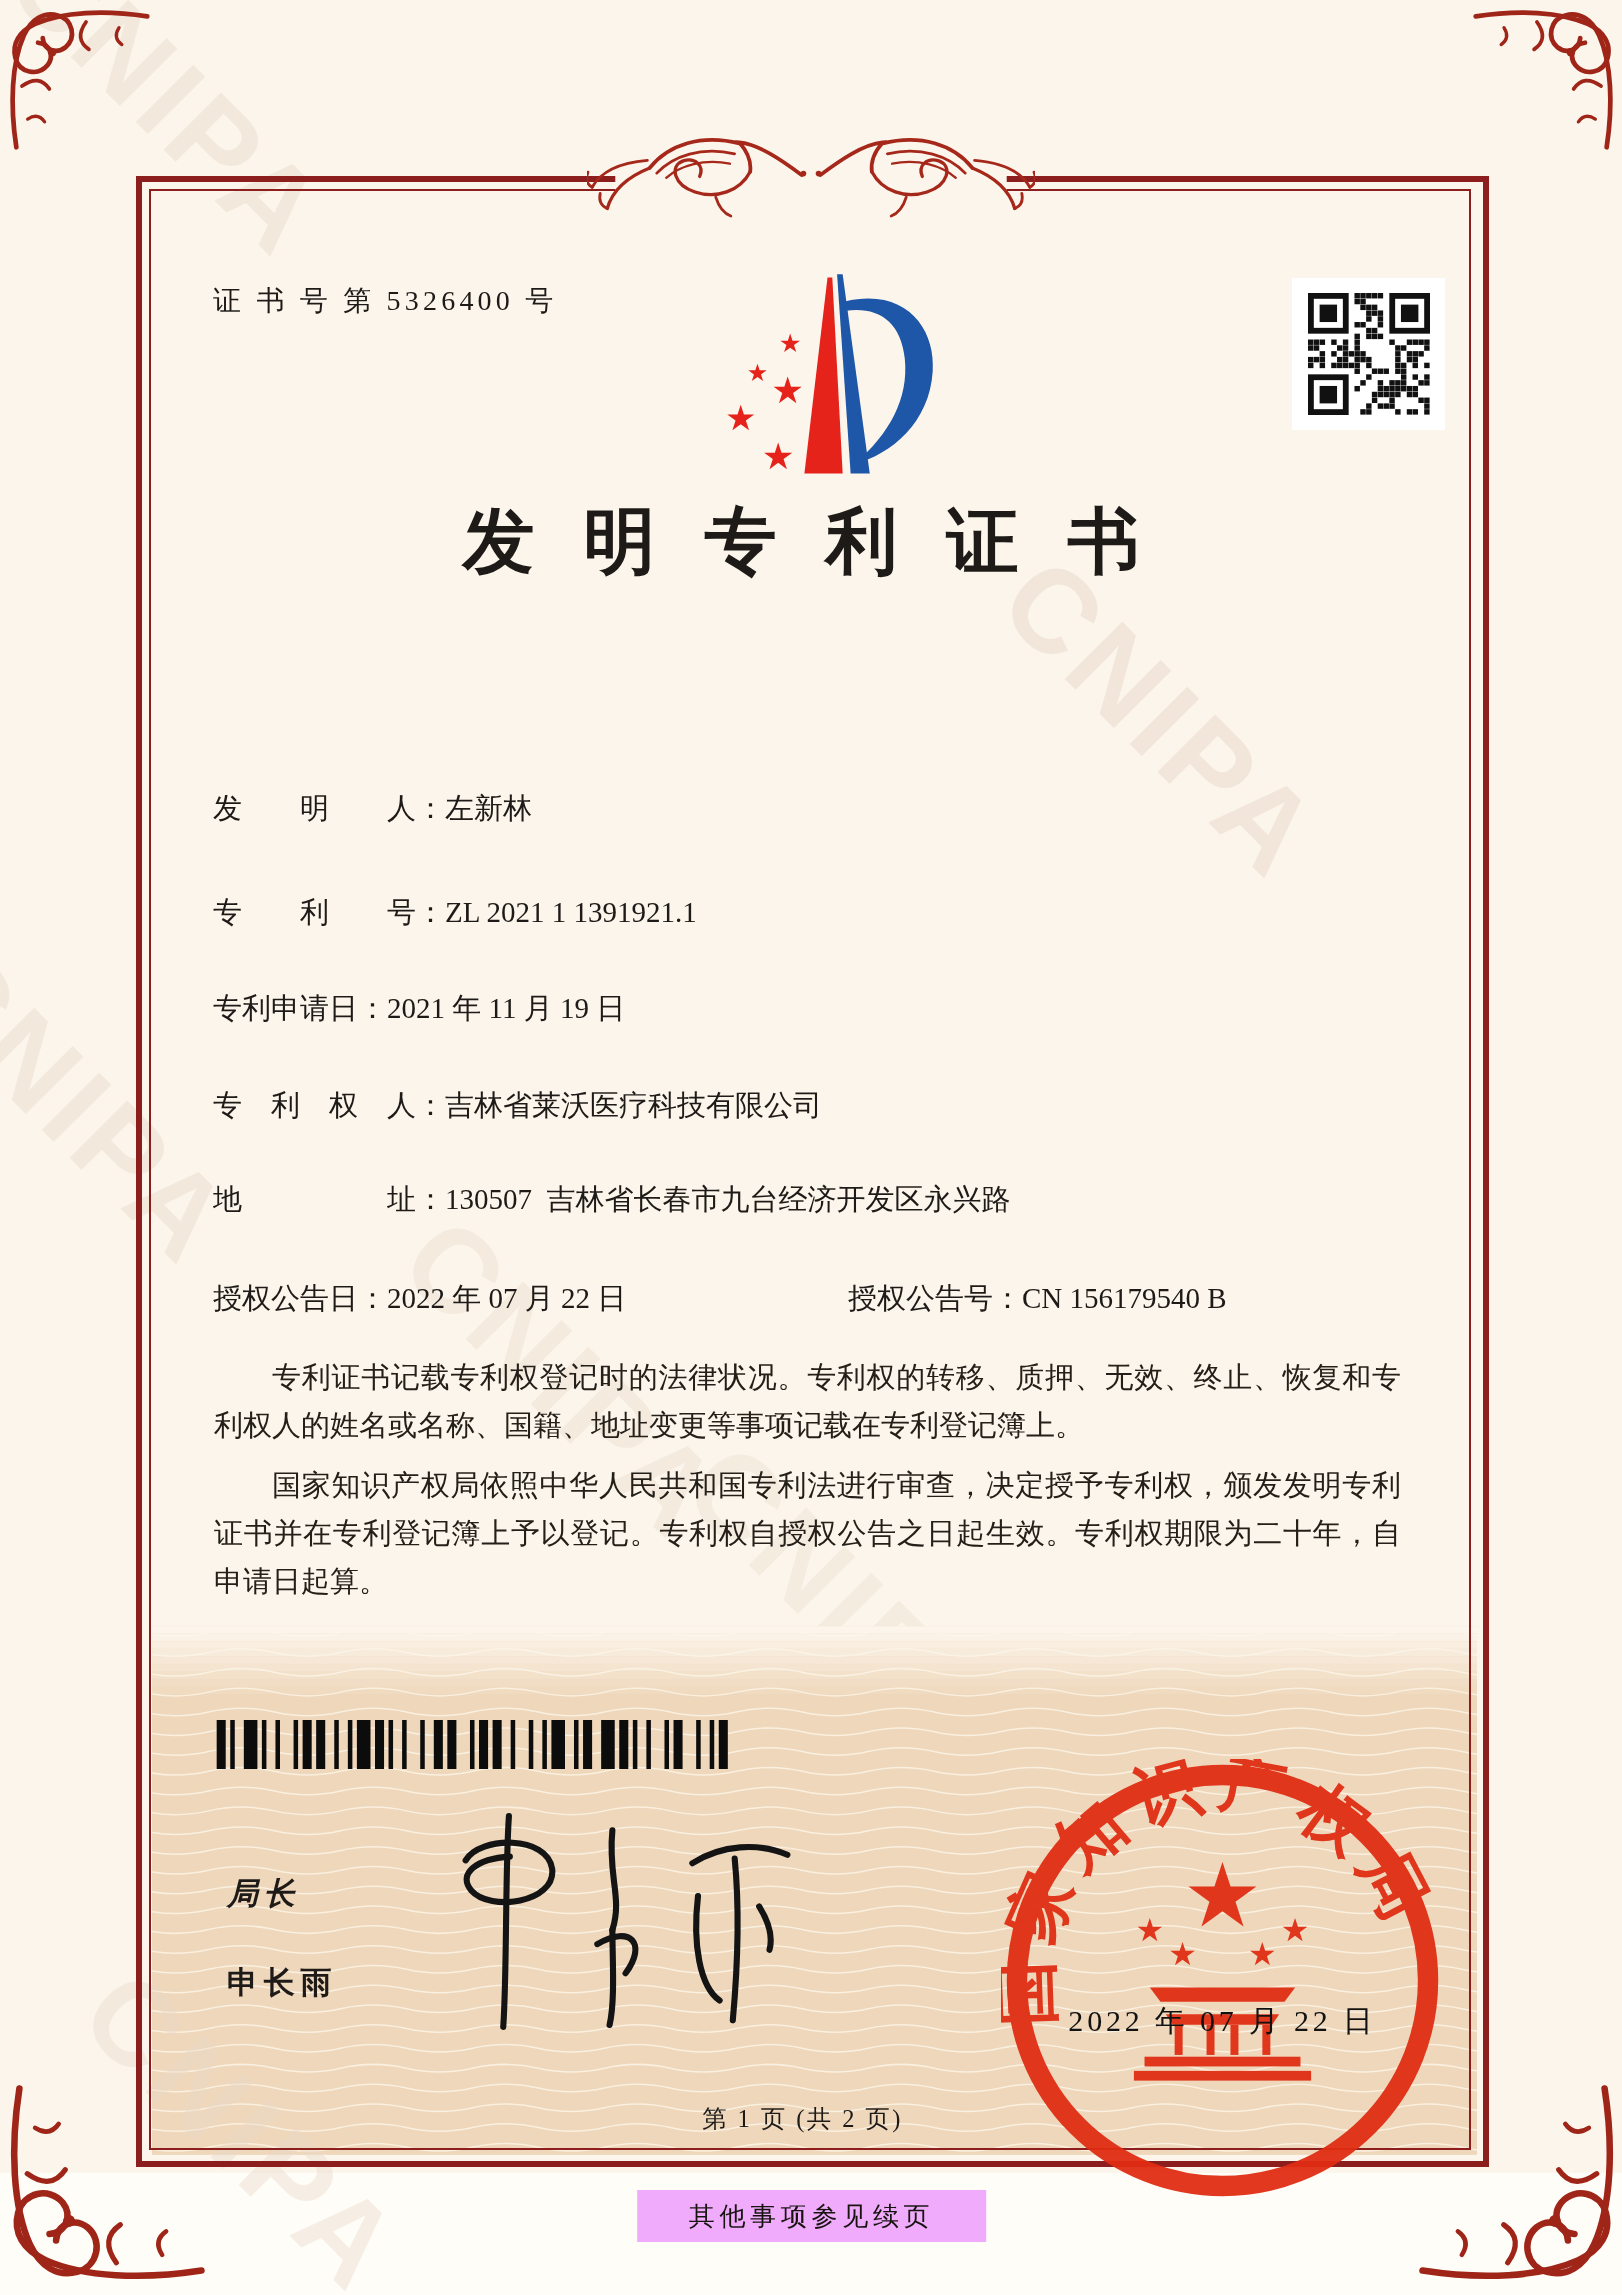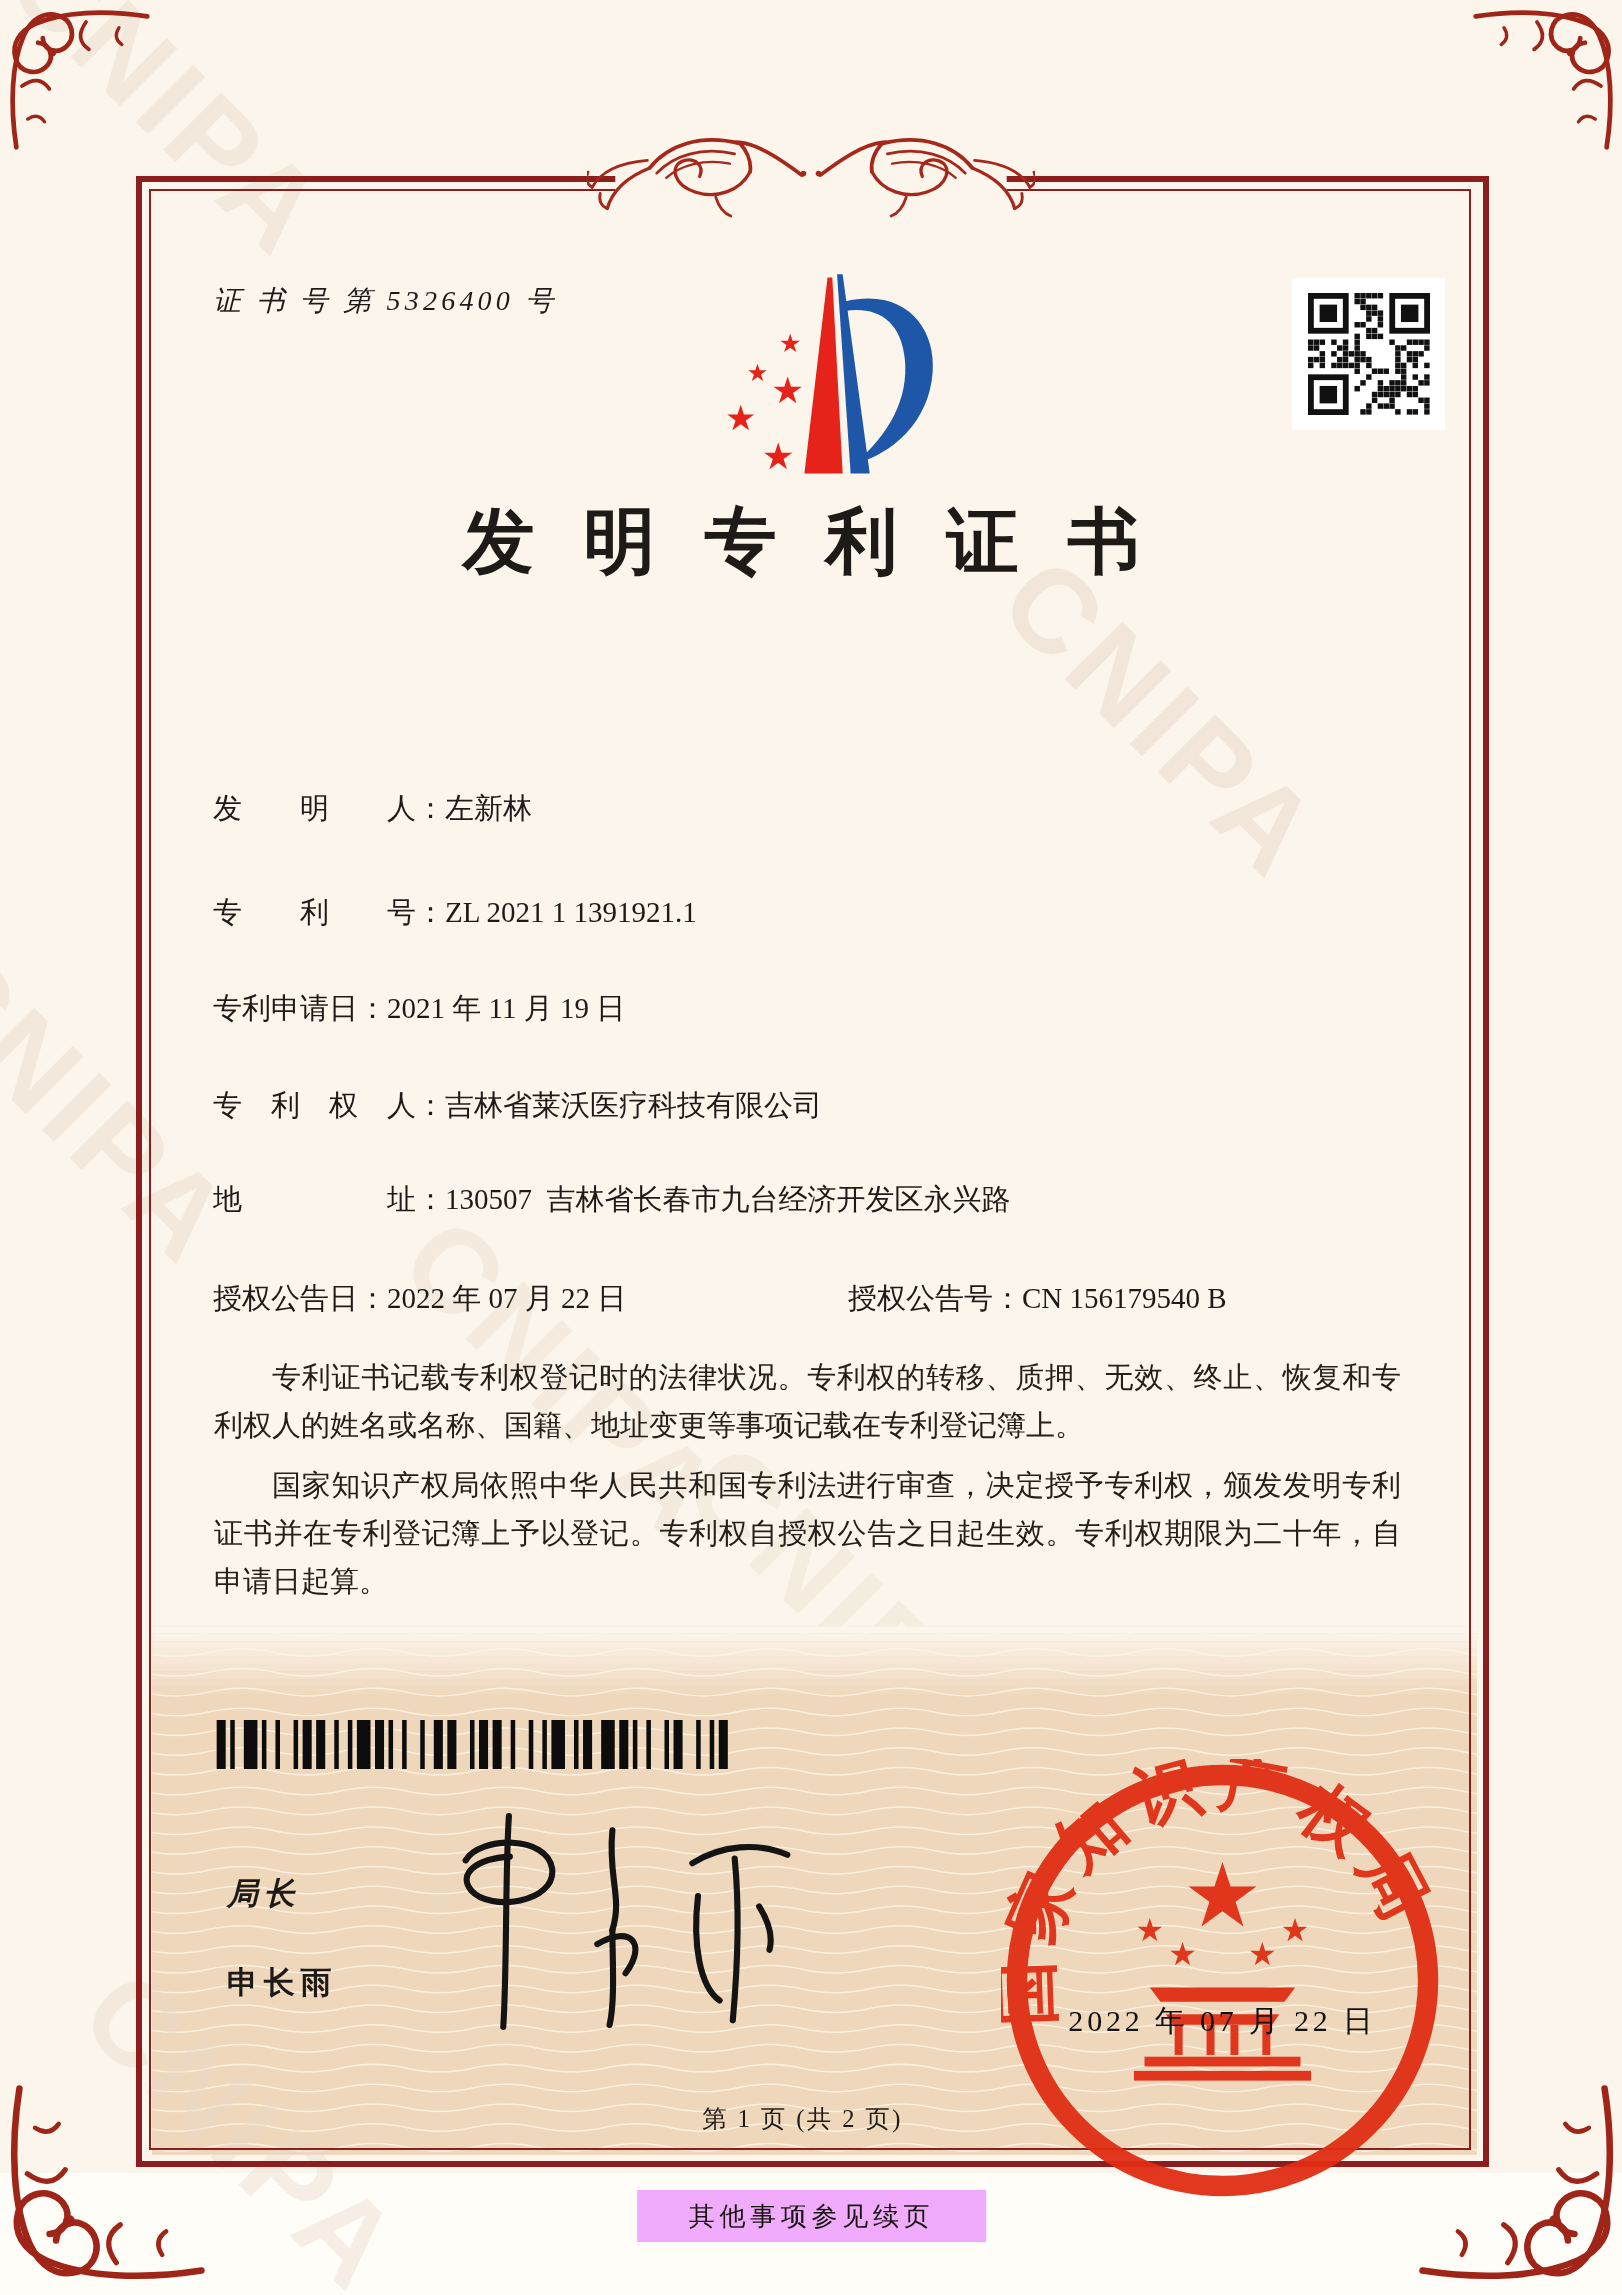--- a/index.html
+++ b/index.html
@@ -16,21 +16,21 @@
                border:6.1px solid #8c1f1d;}
   .frame-inner{position:absolute;z-index:3;left:149px;top:189px;width:1318px;height:1957px;
                border:2.4px solid #8c1f1d;}
 
   .wave-zone{position:absolute;z-index:2;left:152px;top:1626px;width:1325px;height:529px;overflow:hidden;}
   .bottom-strip{position:absolute;z-index:2;left:0;top:2173px;width:1623px;height:123px;background:#fffdf7;}
 
   .ornament{position:absolute;z-index:4;pointer-events:none;}
   .content{position:absolute;z-index:5;}
 
-  .cert-no{left:213px;top:282px;font-size:28px;letter-spacing:4.2px;white-space:pre;font-style:italic;}
+  .cert-no{left:213px;top:282px;font-size:28px;letter-spacing:4.2px;white-space:pre;}
   .title{left:0;top:494px;width:1623px;text-align:center;font-size:72px;font-weight:bold;
          letter-spacing:49px;text-indent:28px;white-space:nowrap;}
 
   .field-row{left:213px;font-size:29px;white-space:pre;}
   .grant-row{left:0;width:1623px;font-size:29px;white-space:pre;}
   .grant-pair1{position:absolute;left:213px;top:0;white-space:pre;}
   .grant-pair2{position:absolute;left:848px;top:0;white-space:pre;}
 
   .body-text{left:214px;top:1353px;width:1187px;}
   .body-text p{margin:0 0 12.2px 0;font-size:29px;line-height:48px;text-indent:2em;

